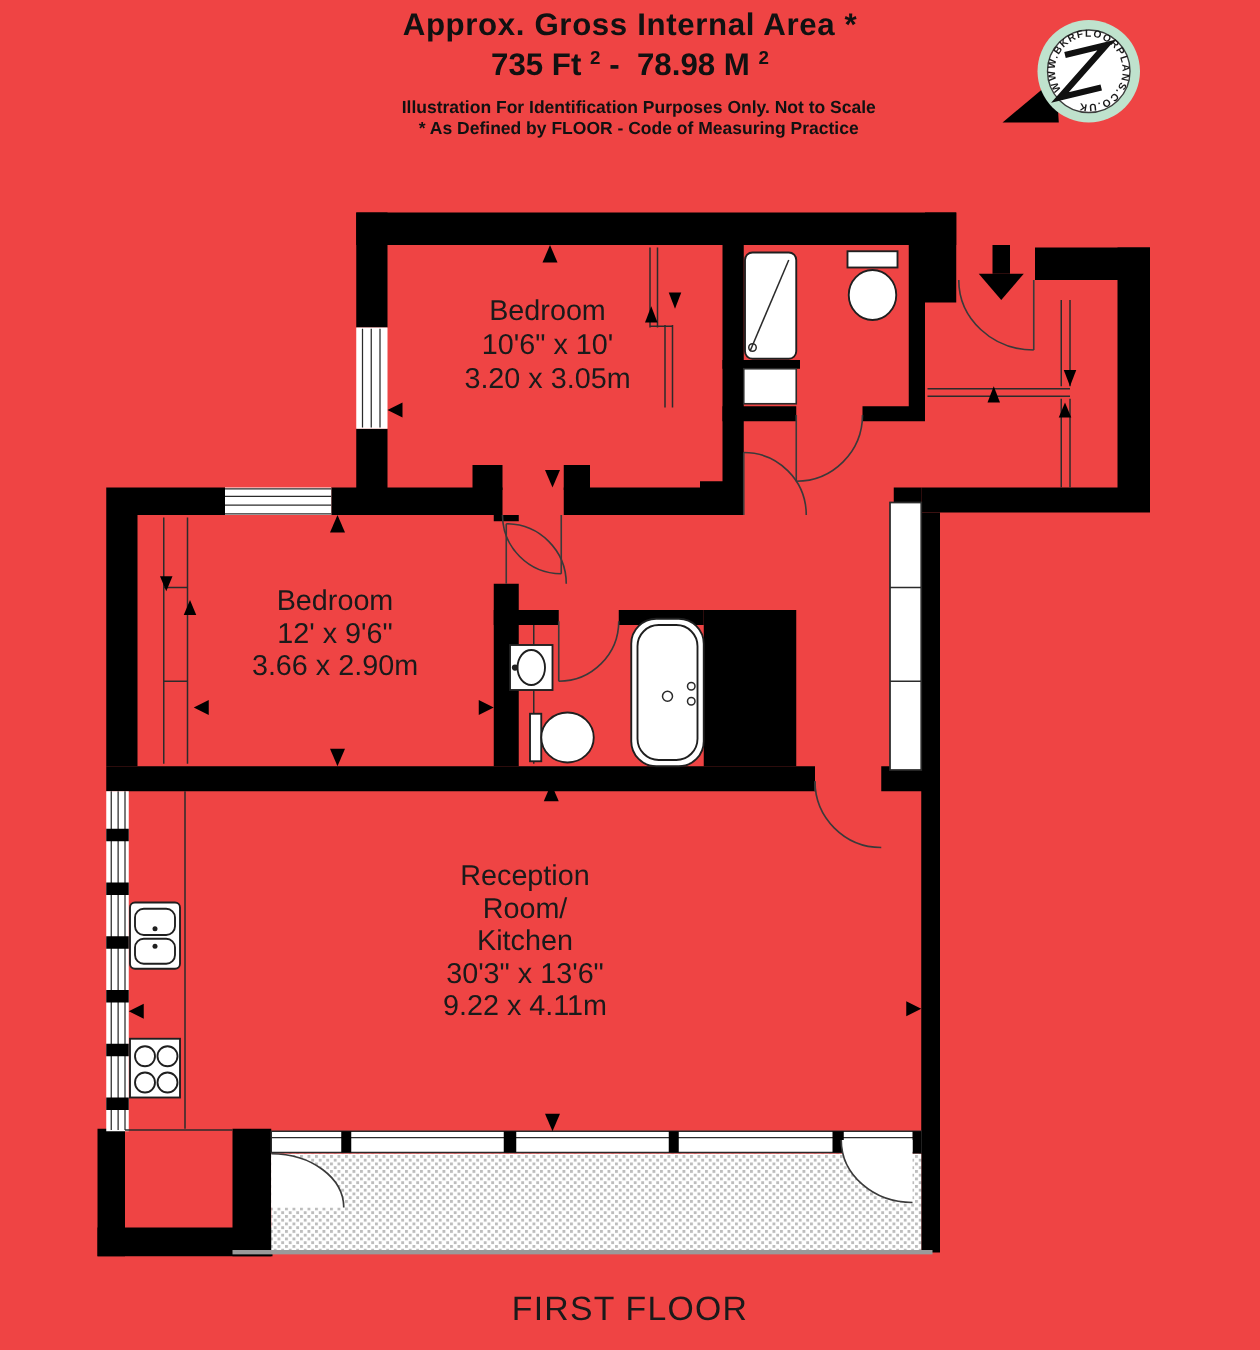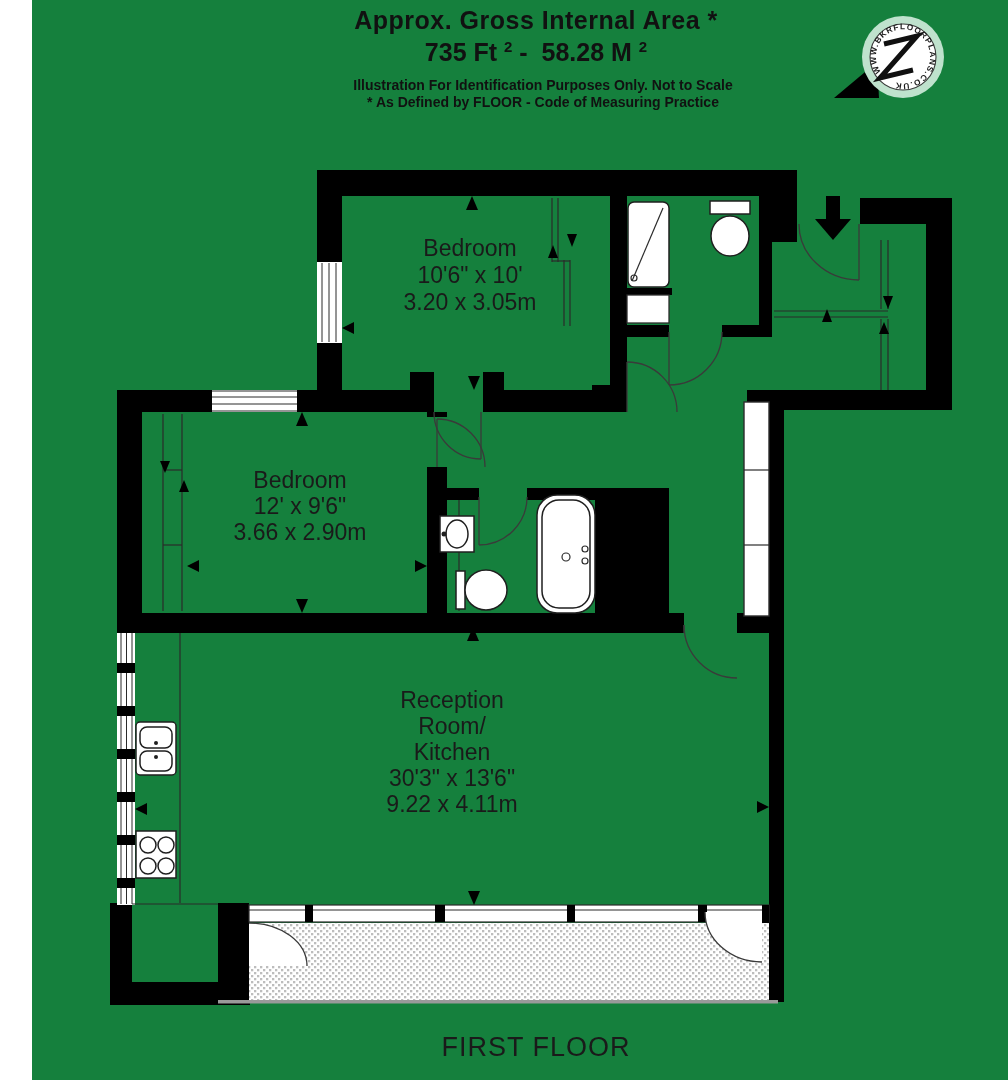--- a/index.html
+++ b/index.html
@@ -1,17 +1,17 @@
 <!DOCTYPE html>
 <html><head>
 <meta charset="utf-8">
 <style>
   html,body{margin:0;padding:0;background:#ffffff;}
   body{width:1008px;height:1080px;position:relative;font-family:"Liberation Sans",sans-serif;color:#111;}
-  .page{position:absolute;inset:0;background:#15803d;overflow:hidden;margin-left:32px;}
+  .page{position:absolute;inset:0;background:#ef4444;overflow:hidden;}
   .header{position:absolute;top:6px;left:0;width:1008px;text-align:center;line-height:1.15;}
   .title{font-size:25px;font-weight:bold;letter-spacing:.5px;}
   .area-line{font-size:25px;font-weight:bold;white-space:pre;margin-top:3px;}
   .area-line .sup{vertical-align:super;font-size:15px;font-weight:bold;}
   .disclaimers{margin-top:10px;padding-left:14px;}
   .disclaimer{font-size:14px;font-weight:bold;line-height:1.25;}
   .footer{position:absolute;top:1032px;left:0;width:1008px;text-align:center;
           font-size:27px;letter-spacing:1px;color:#1a1a1a;}
   svg text{font-family:"Liberation Sans",sans-serif;fill:#1a1a1a;}
   svg .roomlabel{font-size:23px;}
@@ -20,21 +20,21 @@
   .glass{stroke:#2b2b2b;stroke-width:1;fill:none;}
   .fixture{stroke:#1f1f1f;stroke-width:1.5;fill:#fff;}
 </style>
 </head>
 <body>
 
 <div class="page">
 
   <div class="header">
     <div class="title">Approx. Gross Internal Area *</div>
-    <div class="area-line"><span>735 Ft </span><span class="sup">2</span><span> -  </span><span>58.28 M </span><span class="sup">2</span></div>
+    <div class="area-line"><span>735 Ft </span><span class="sup">2</span><span> -  </span><span>78.98 M </span><span class="sup">2</span></div>
     <div class="disclaimers">
       <div class="disclaimer">Illustration For Identification Purposes Only. Not to Scale</div>
       <div class="disclaimer">* As Defined by FLOOR - Code of Measuring Practice</div>
     </div>
   </div>
 
   <svg width="1008" height="1080" viewBox="0 0 1008 1080">
     <defs>
       <pattern id="hatch" width="6" height="6" patternUnits="userSpaceOnUse">
         <rect width="6" height="6" fill="#ffffff"></rect>

